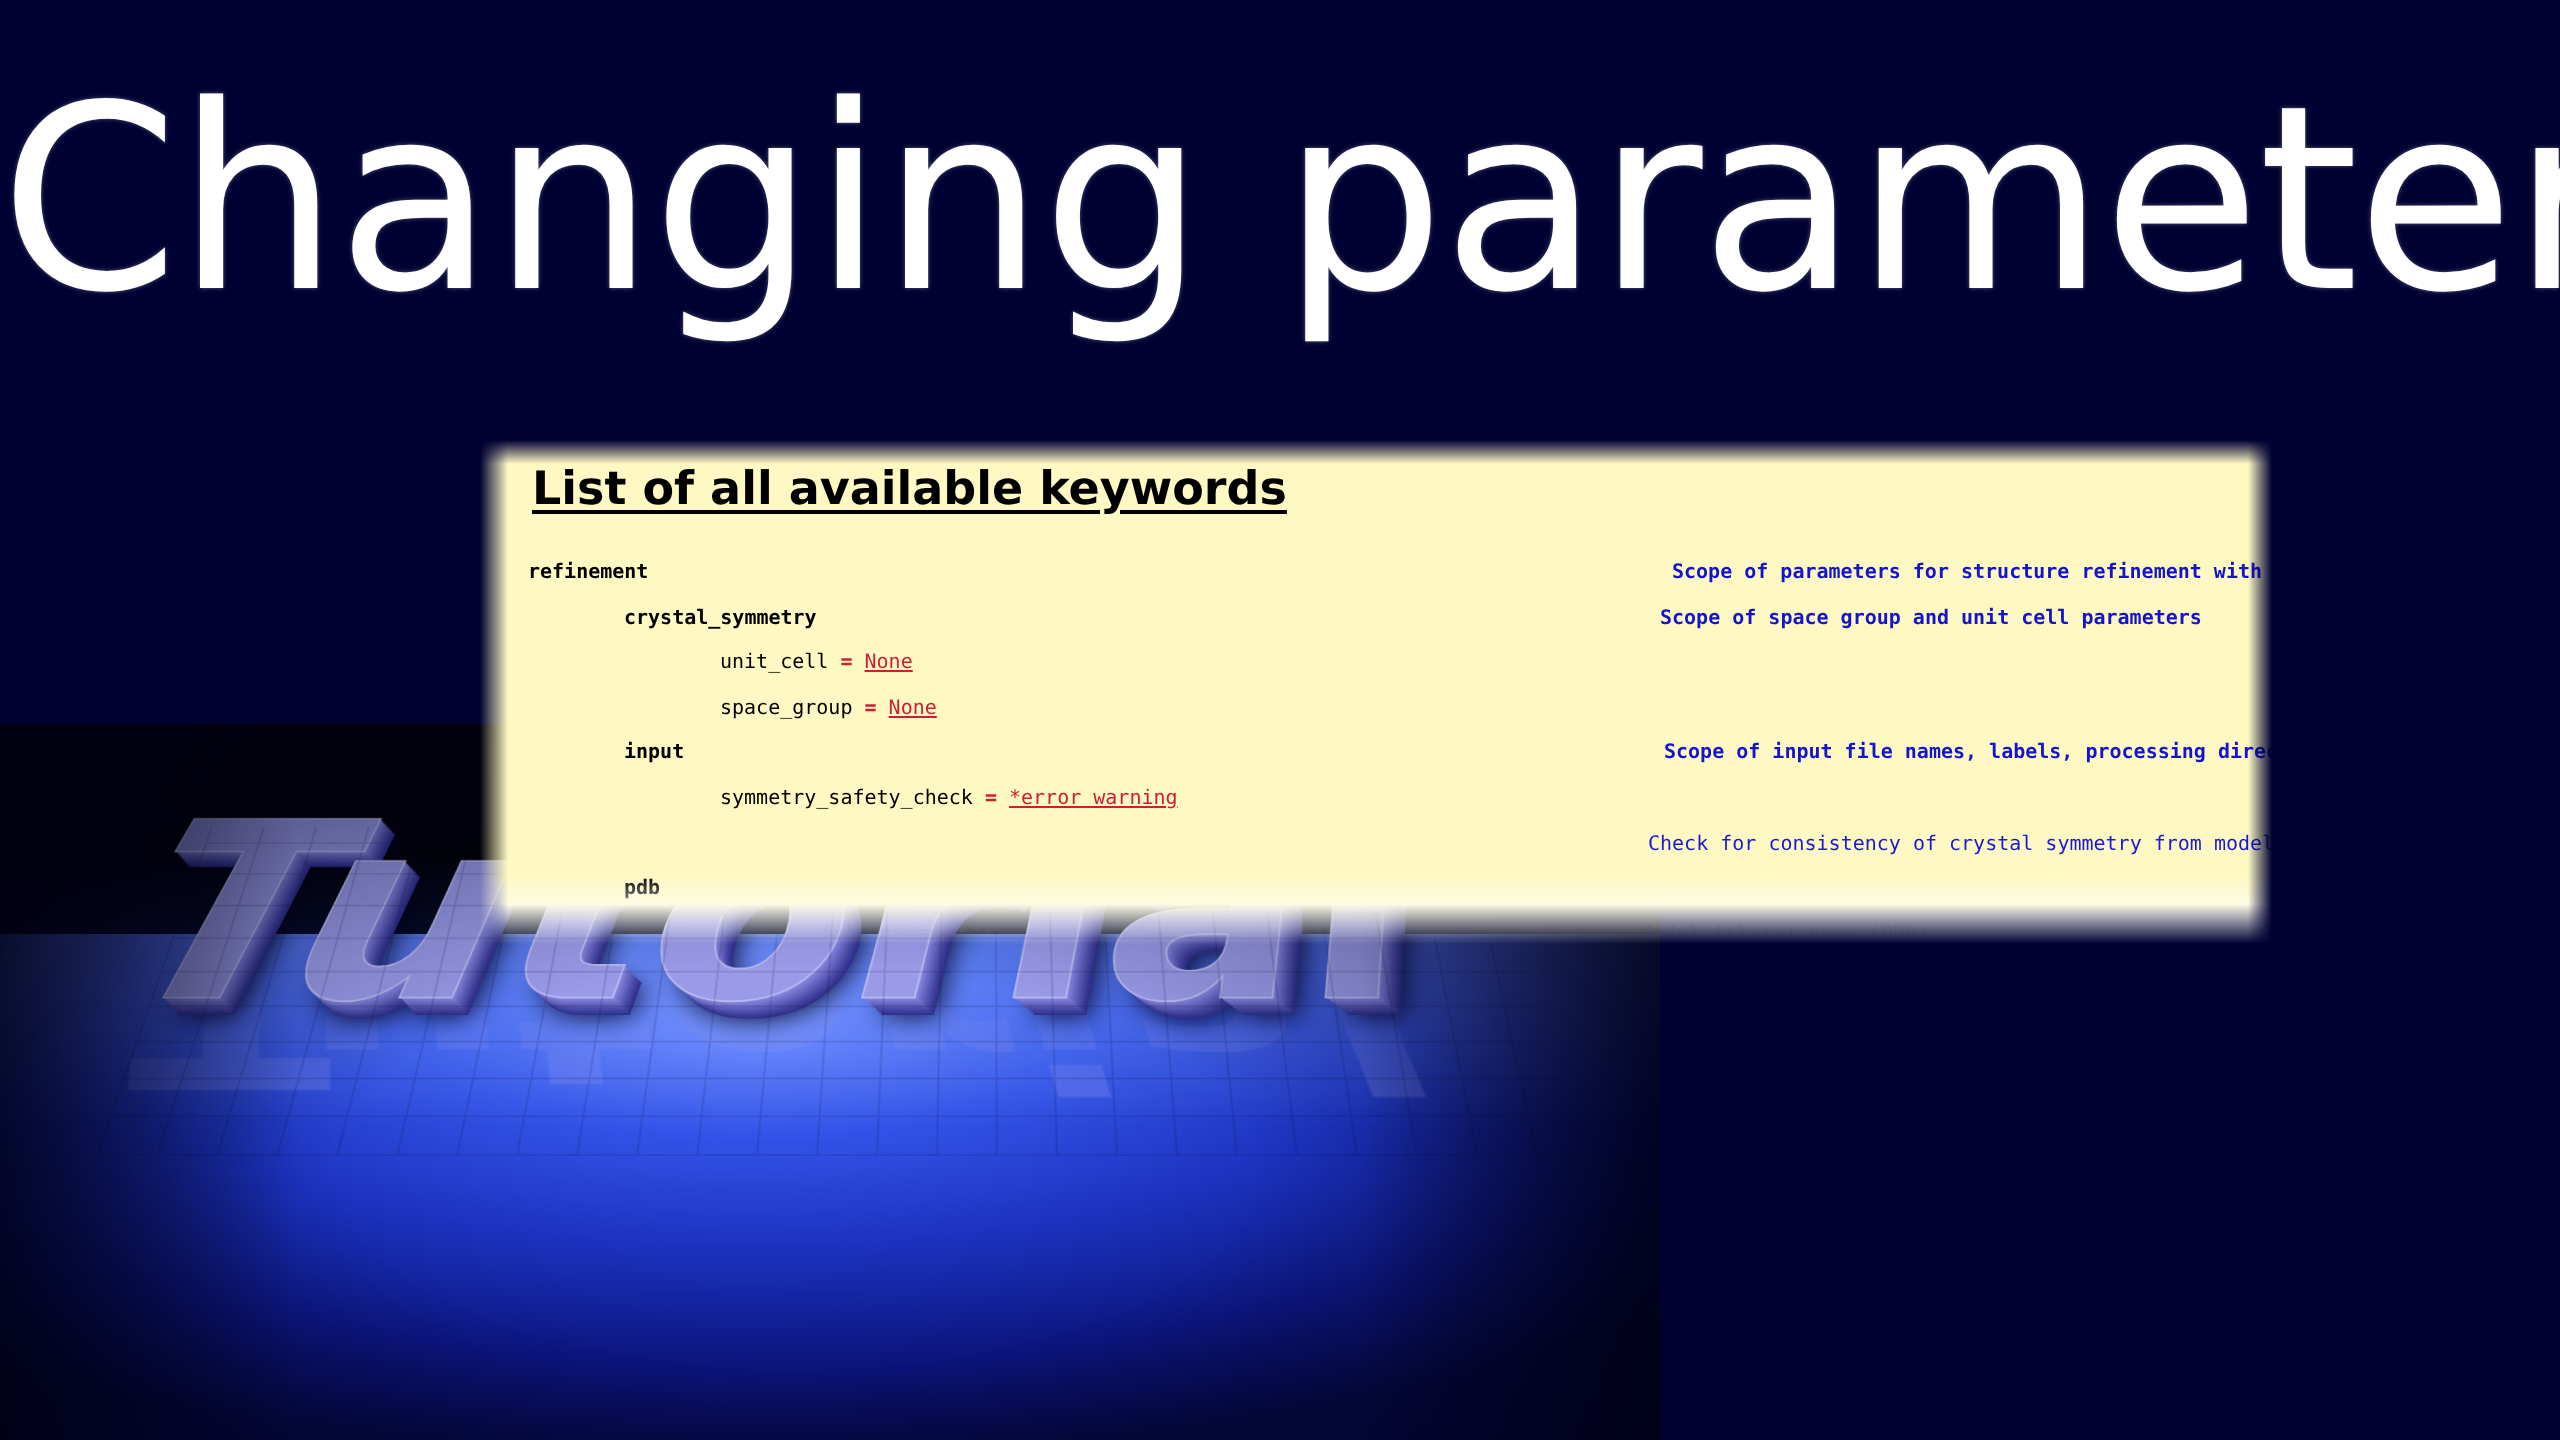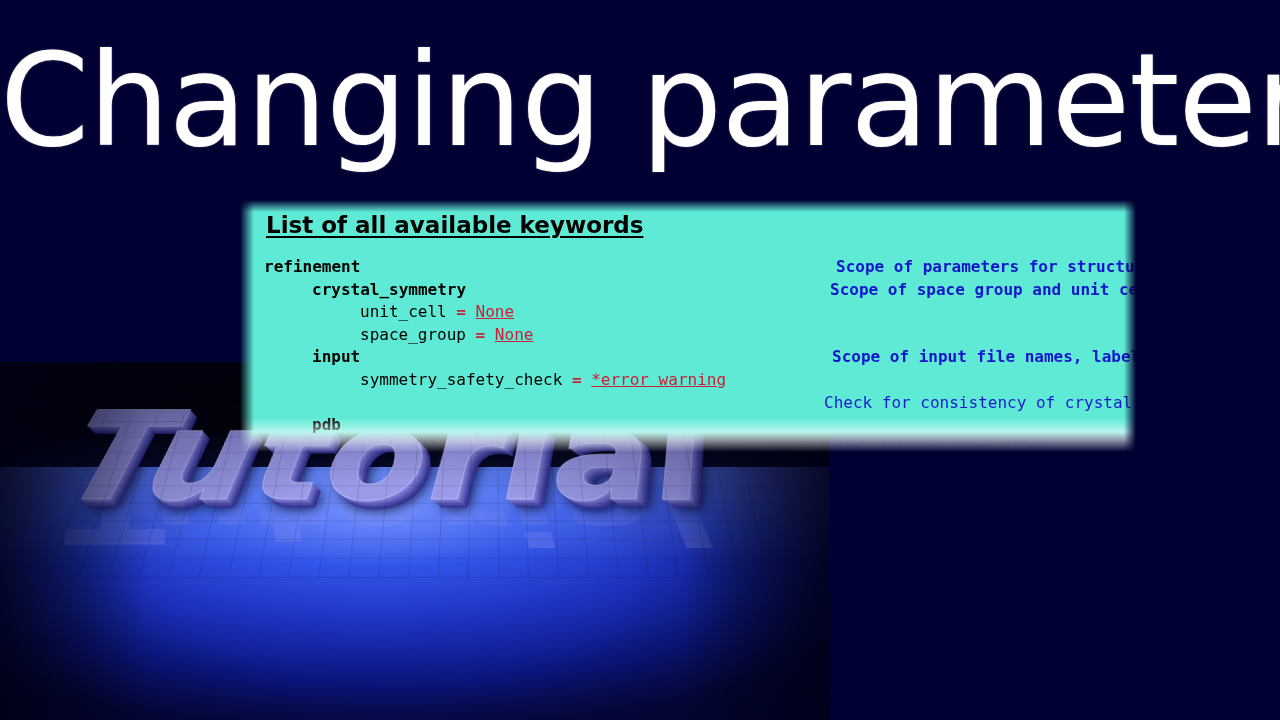--- a/index.html
+++ b/index.html
@@ -145,24 +145,24 @@
       repeating-linear-gradient(90deg, rgba(20,20,70,0.9) 0px, rgba(20,20,70,0.9) 1px, rgba(0,0,0,0) 1px, rgba(0,0,0,0) 30px);
     transform: perspective(620px) rotateX(26deg) skewX(-3deg);
     transform-origin: 50% 100%;
     mix-blend-mode: multiply;
   }
 
   
   #keywords-panel {
     position: absolute;
     left: 240px;
-    top: 200px;
+    top: 220px;
     width: 896px;
     height: 252px;
-    background: #5eead4;
+    background: #fef9c3;
     overflow: hidden;
     box-shadow:
       0 0 0 1px rgba(255,255,255,0.9),
       0 0 18px 8px rgba(255,255,255,0.55),
       0 0 34px 16px rgba(200,205,255,0.25);
     -webkit-mask-image:
       linear-gradient(90deg, rgba(0,0,0,0) 0px, #000 14px, #000 calc(100% - 12px), rgba(0,0,0,0) 100%),
       linear-gradient(180deg, rgba(0,0,0,0) 0px, #000 12px, #000 calc(100% - 20px), rgba(0,0,0,0) 100%);
     -webkit-mask-composite: source-in;
     mask-image:
@@ -181,21 +181,21 @@
     text-decoration: underline;
     text-underline-offset: 3px;
     white-space: nowrap;
   }
   #keyword-list {
     position: absolute;
     left: 0;
     top: 56px;
     width: 896px;
     font-family: "DejaVu Sans Mono", monospace;
-    font-size: 16px;
+    font-size: 10px;
     line-height: 22.6px;
     white-space: pre;
     color: #000000;
   }
   .kw-row {
     position: relative;
     height: 22.6px;
     white-space: pre;
   }
   .kw-left {

